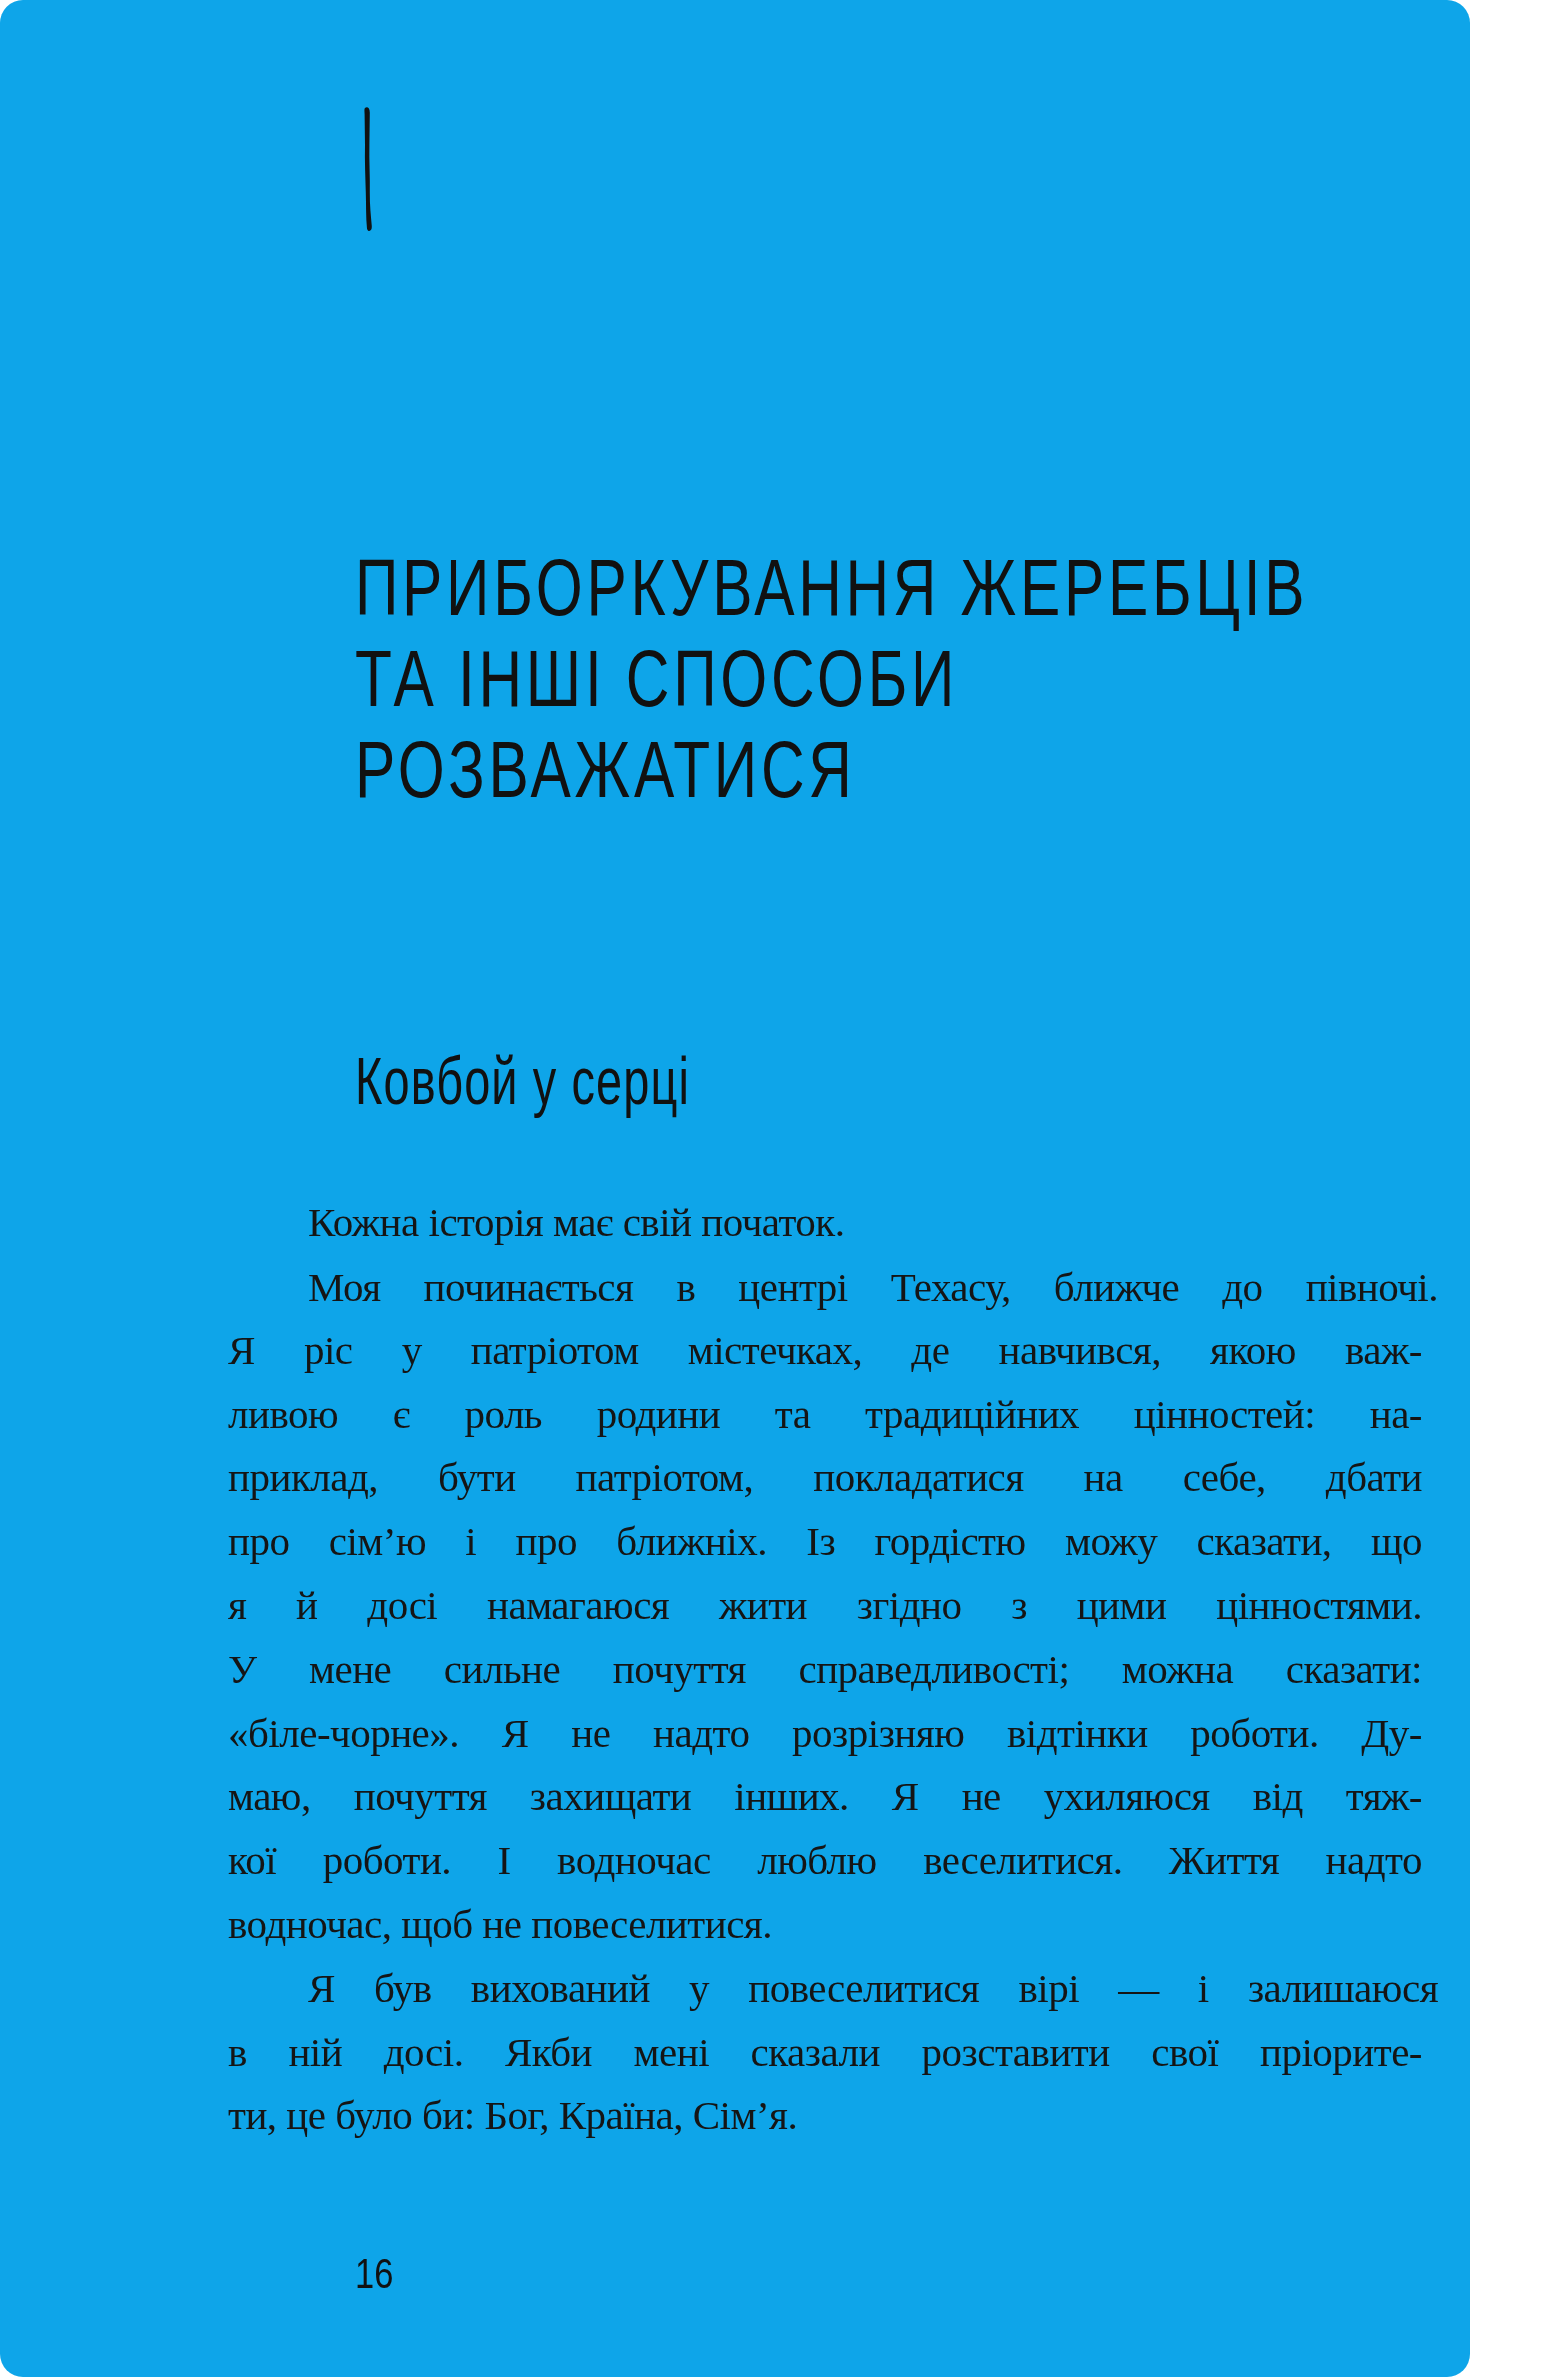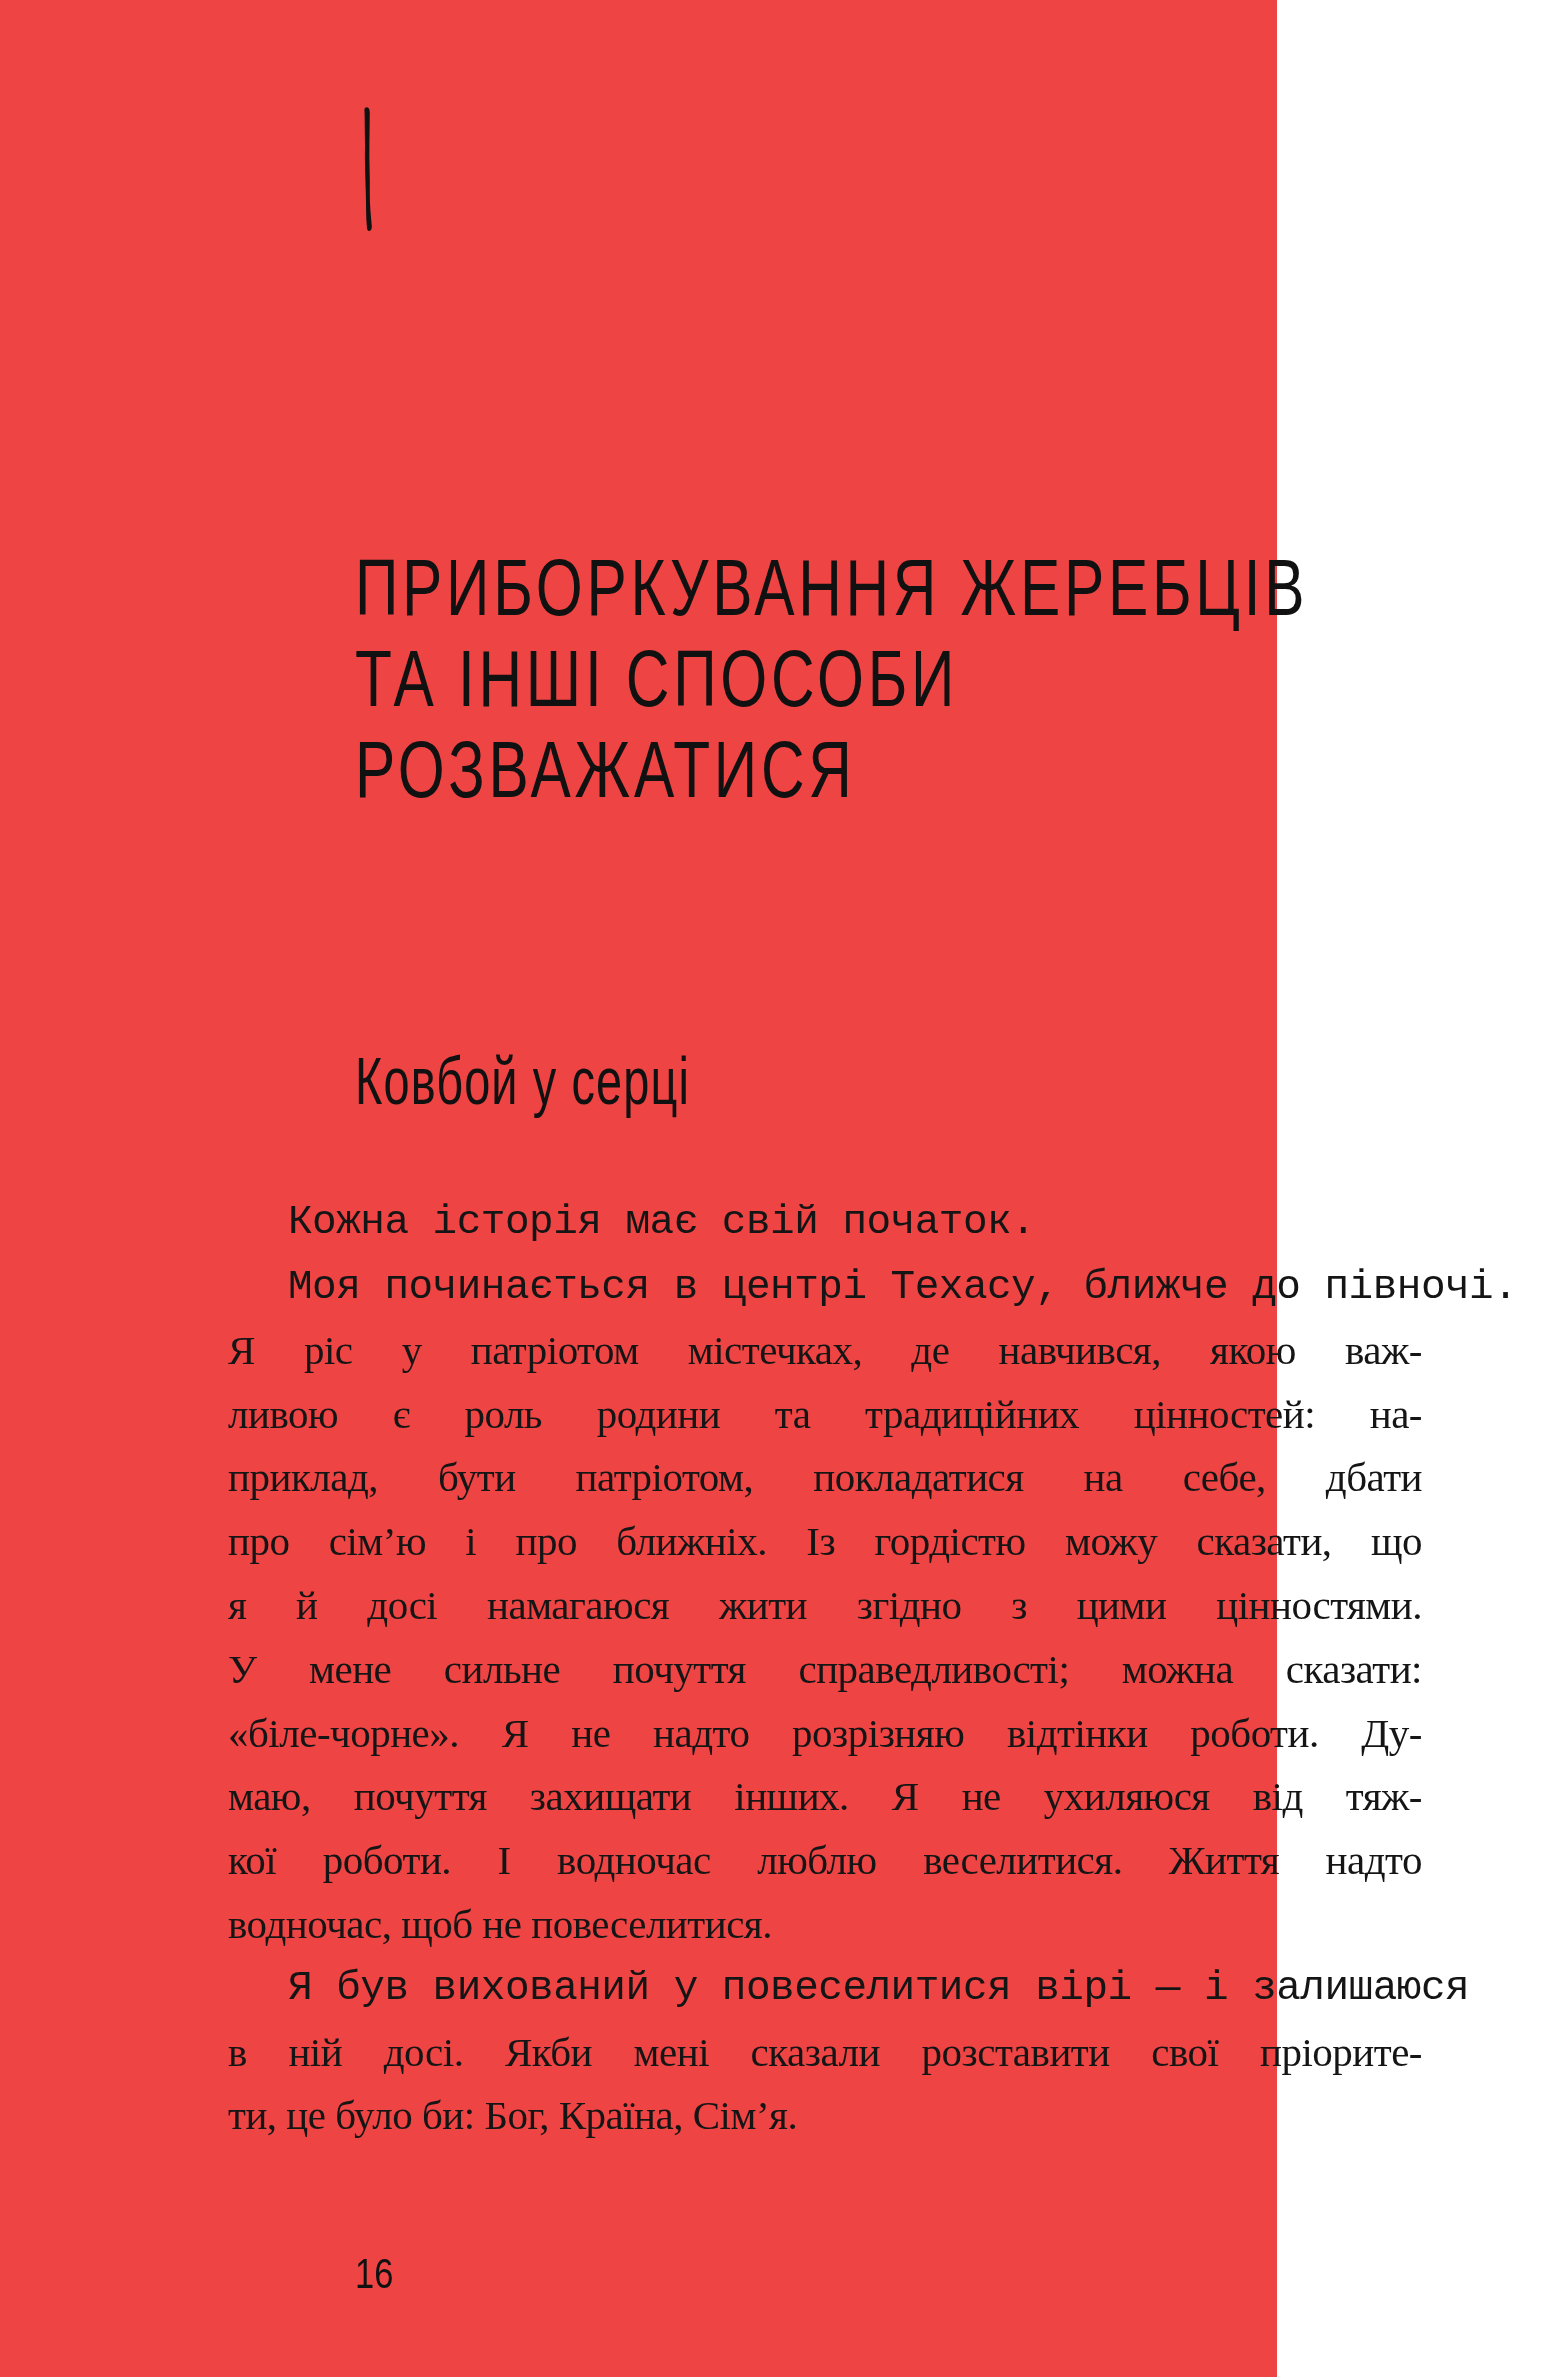--- a/index.html
+++ b/index.html
@@ -10,23 +10,24 @@
   body {
     width: 1558px;
     height: 2377px;
     position: relative;
     overflow: hidden;
     color: #141414;
   }
   .page {
     position: absolute;
     left: 0; top: 0;
-    width: 1277px;
+    width: 1470px;
     height: 2377px;
-    background: #ef4444;
+    background: #0ea5e9;
+    border-radius: 23px;
   }
 
   
   .chapter-mark {
     position: absolute;
     left: 357px;
     top: 104px;
     width: 24px;
     height: 131px;
   }
@@ -86,23 +87,22 @@
     left: 0;
     width: 1194px;
     height: 49px;
     line-height: 49px;
     white-space: nowrap;
     text-align: justify;
     text-align-last: justify;
     letter-spacing: -0.5px;
   }
   .line.indent {
-    left: 60px;
+    left: 80px;
     width: 1130px;
-    font-family: Liberation Mono, monospace;
   }
   .line.last {
     text-align: left;
     text-align-last: left;
   }
 
   
   .page-number {
     position: absolute;
     left: 355px;

